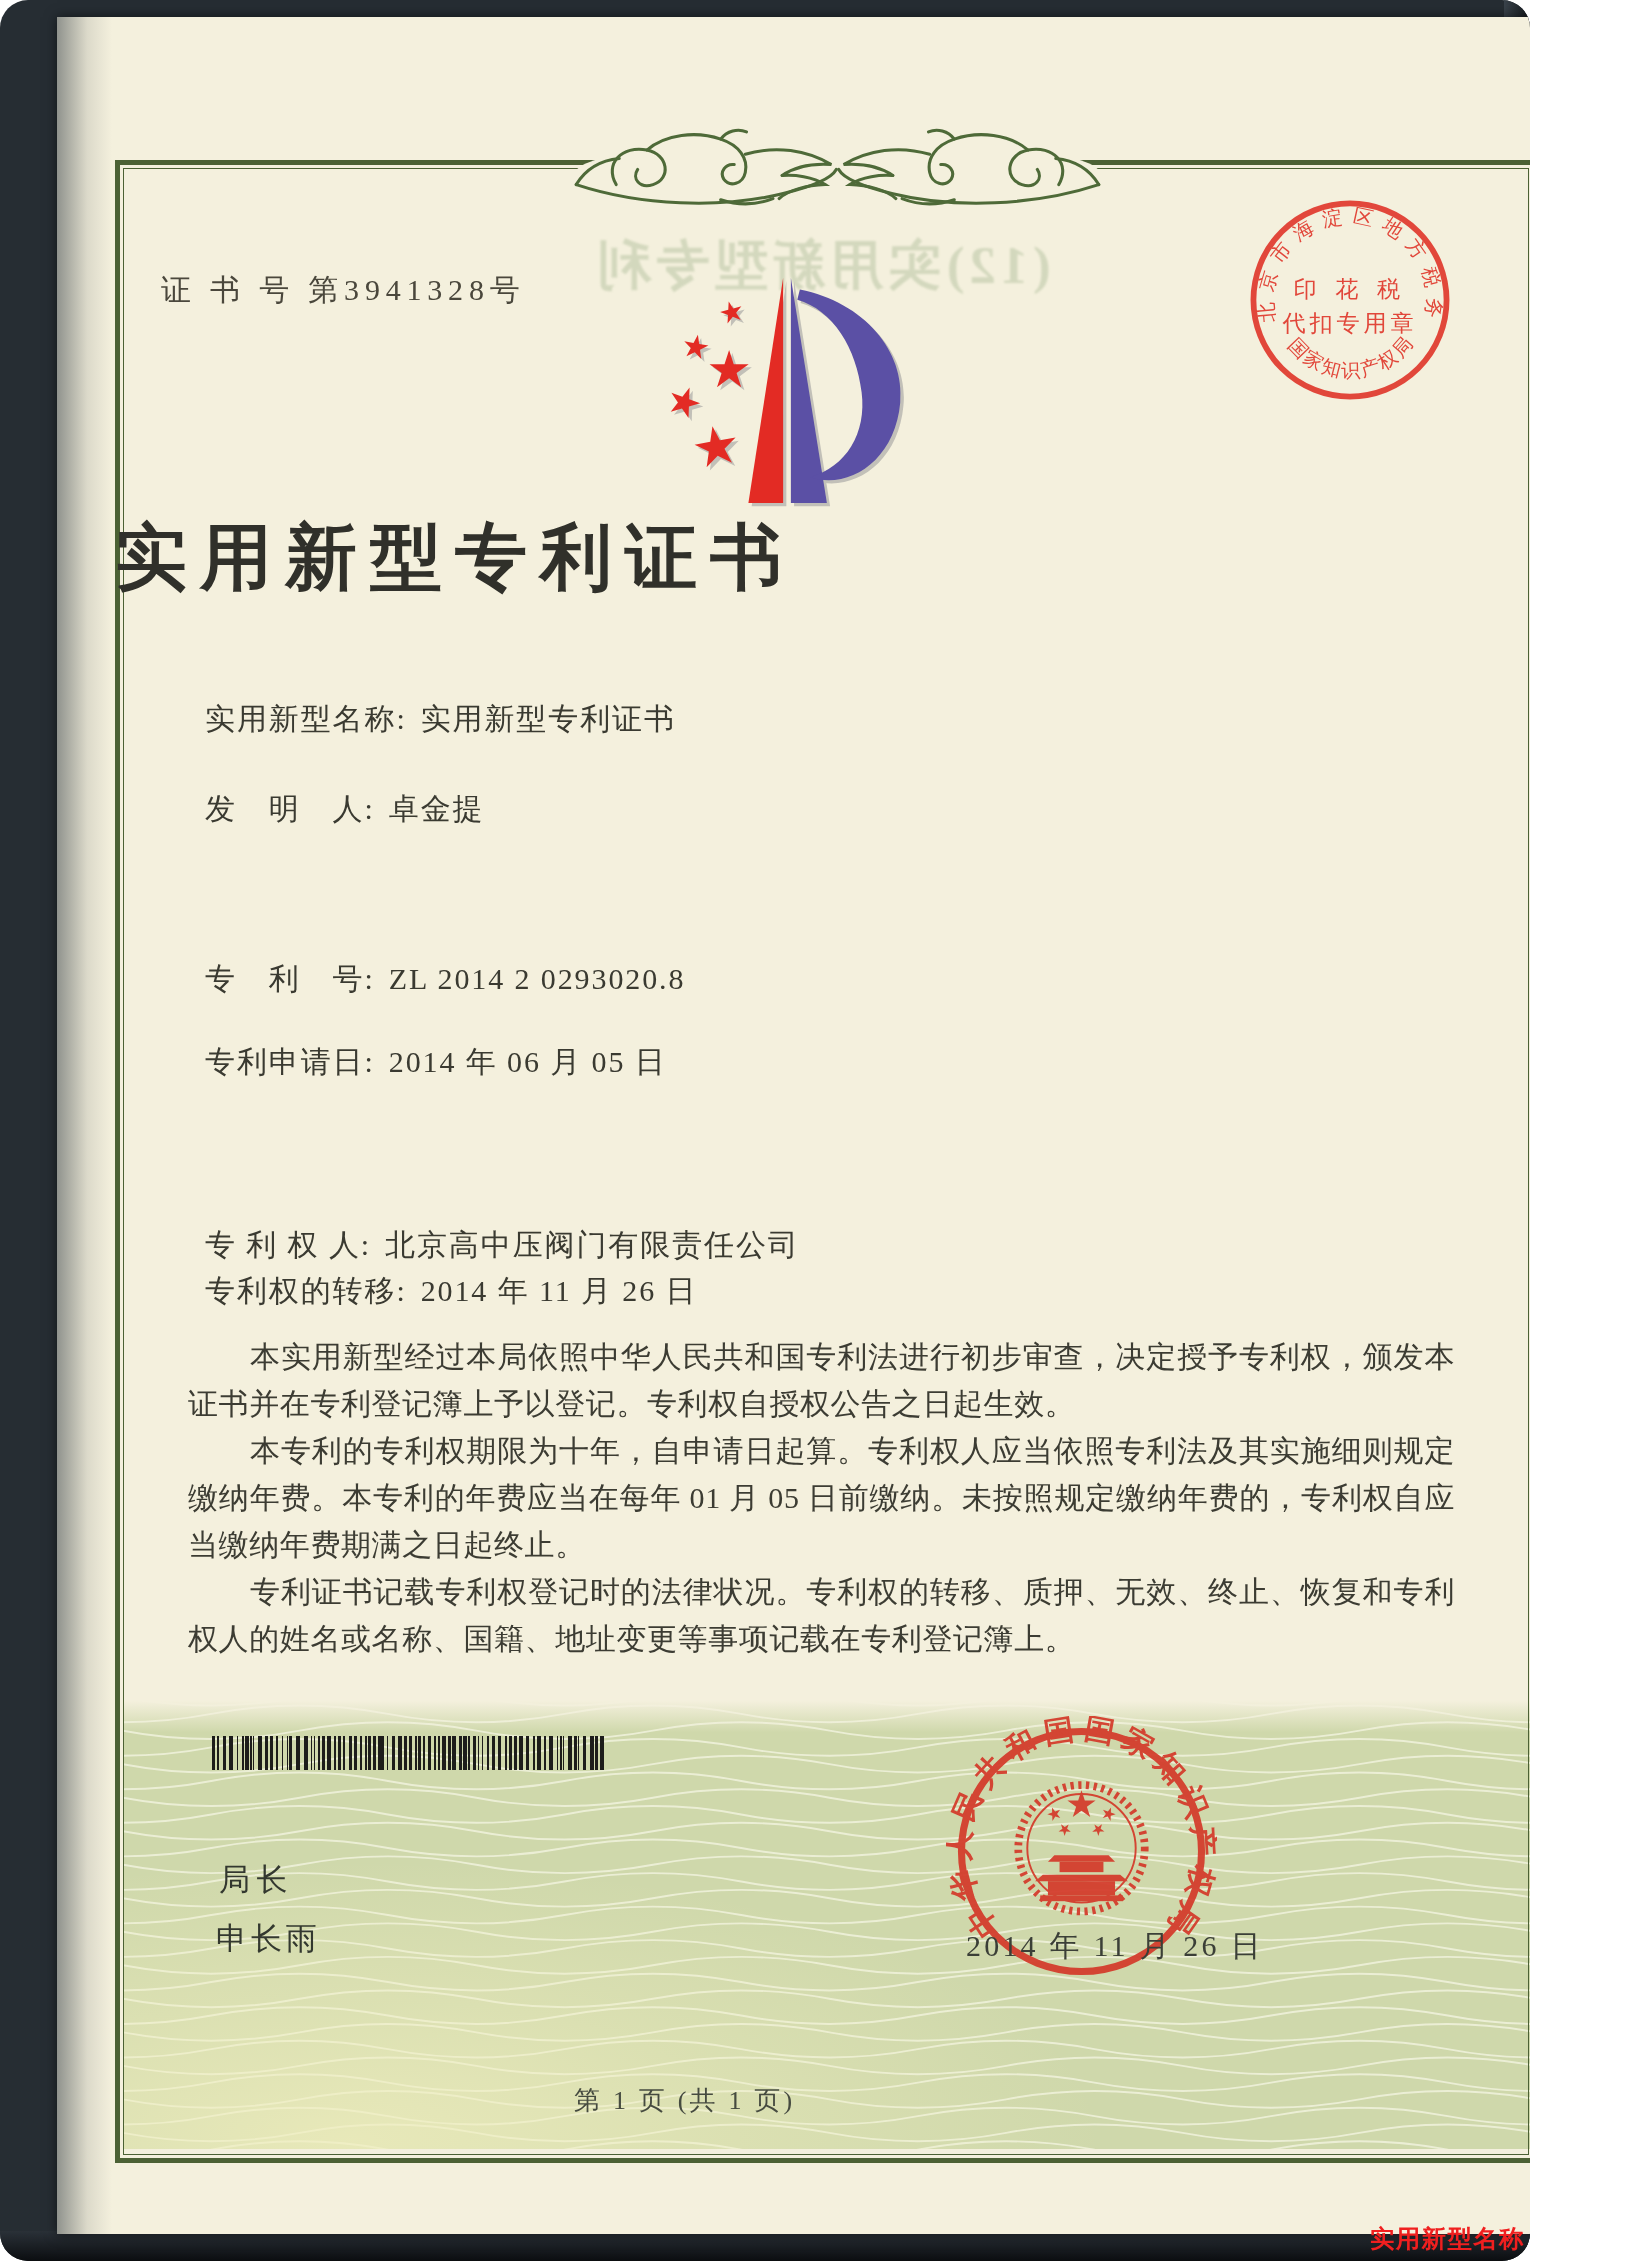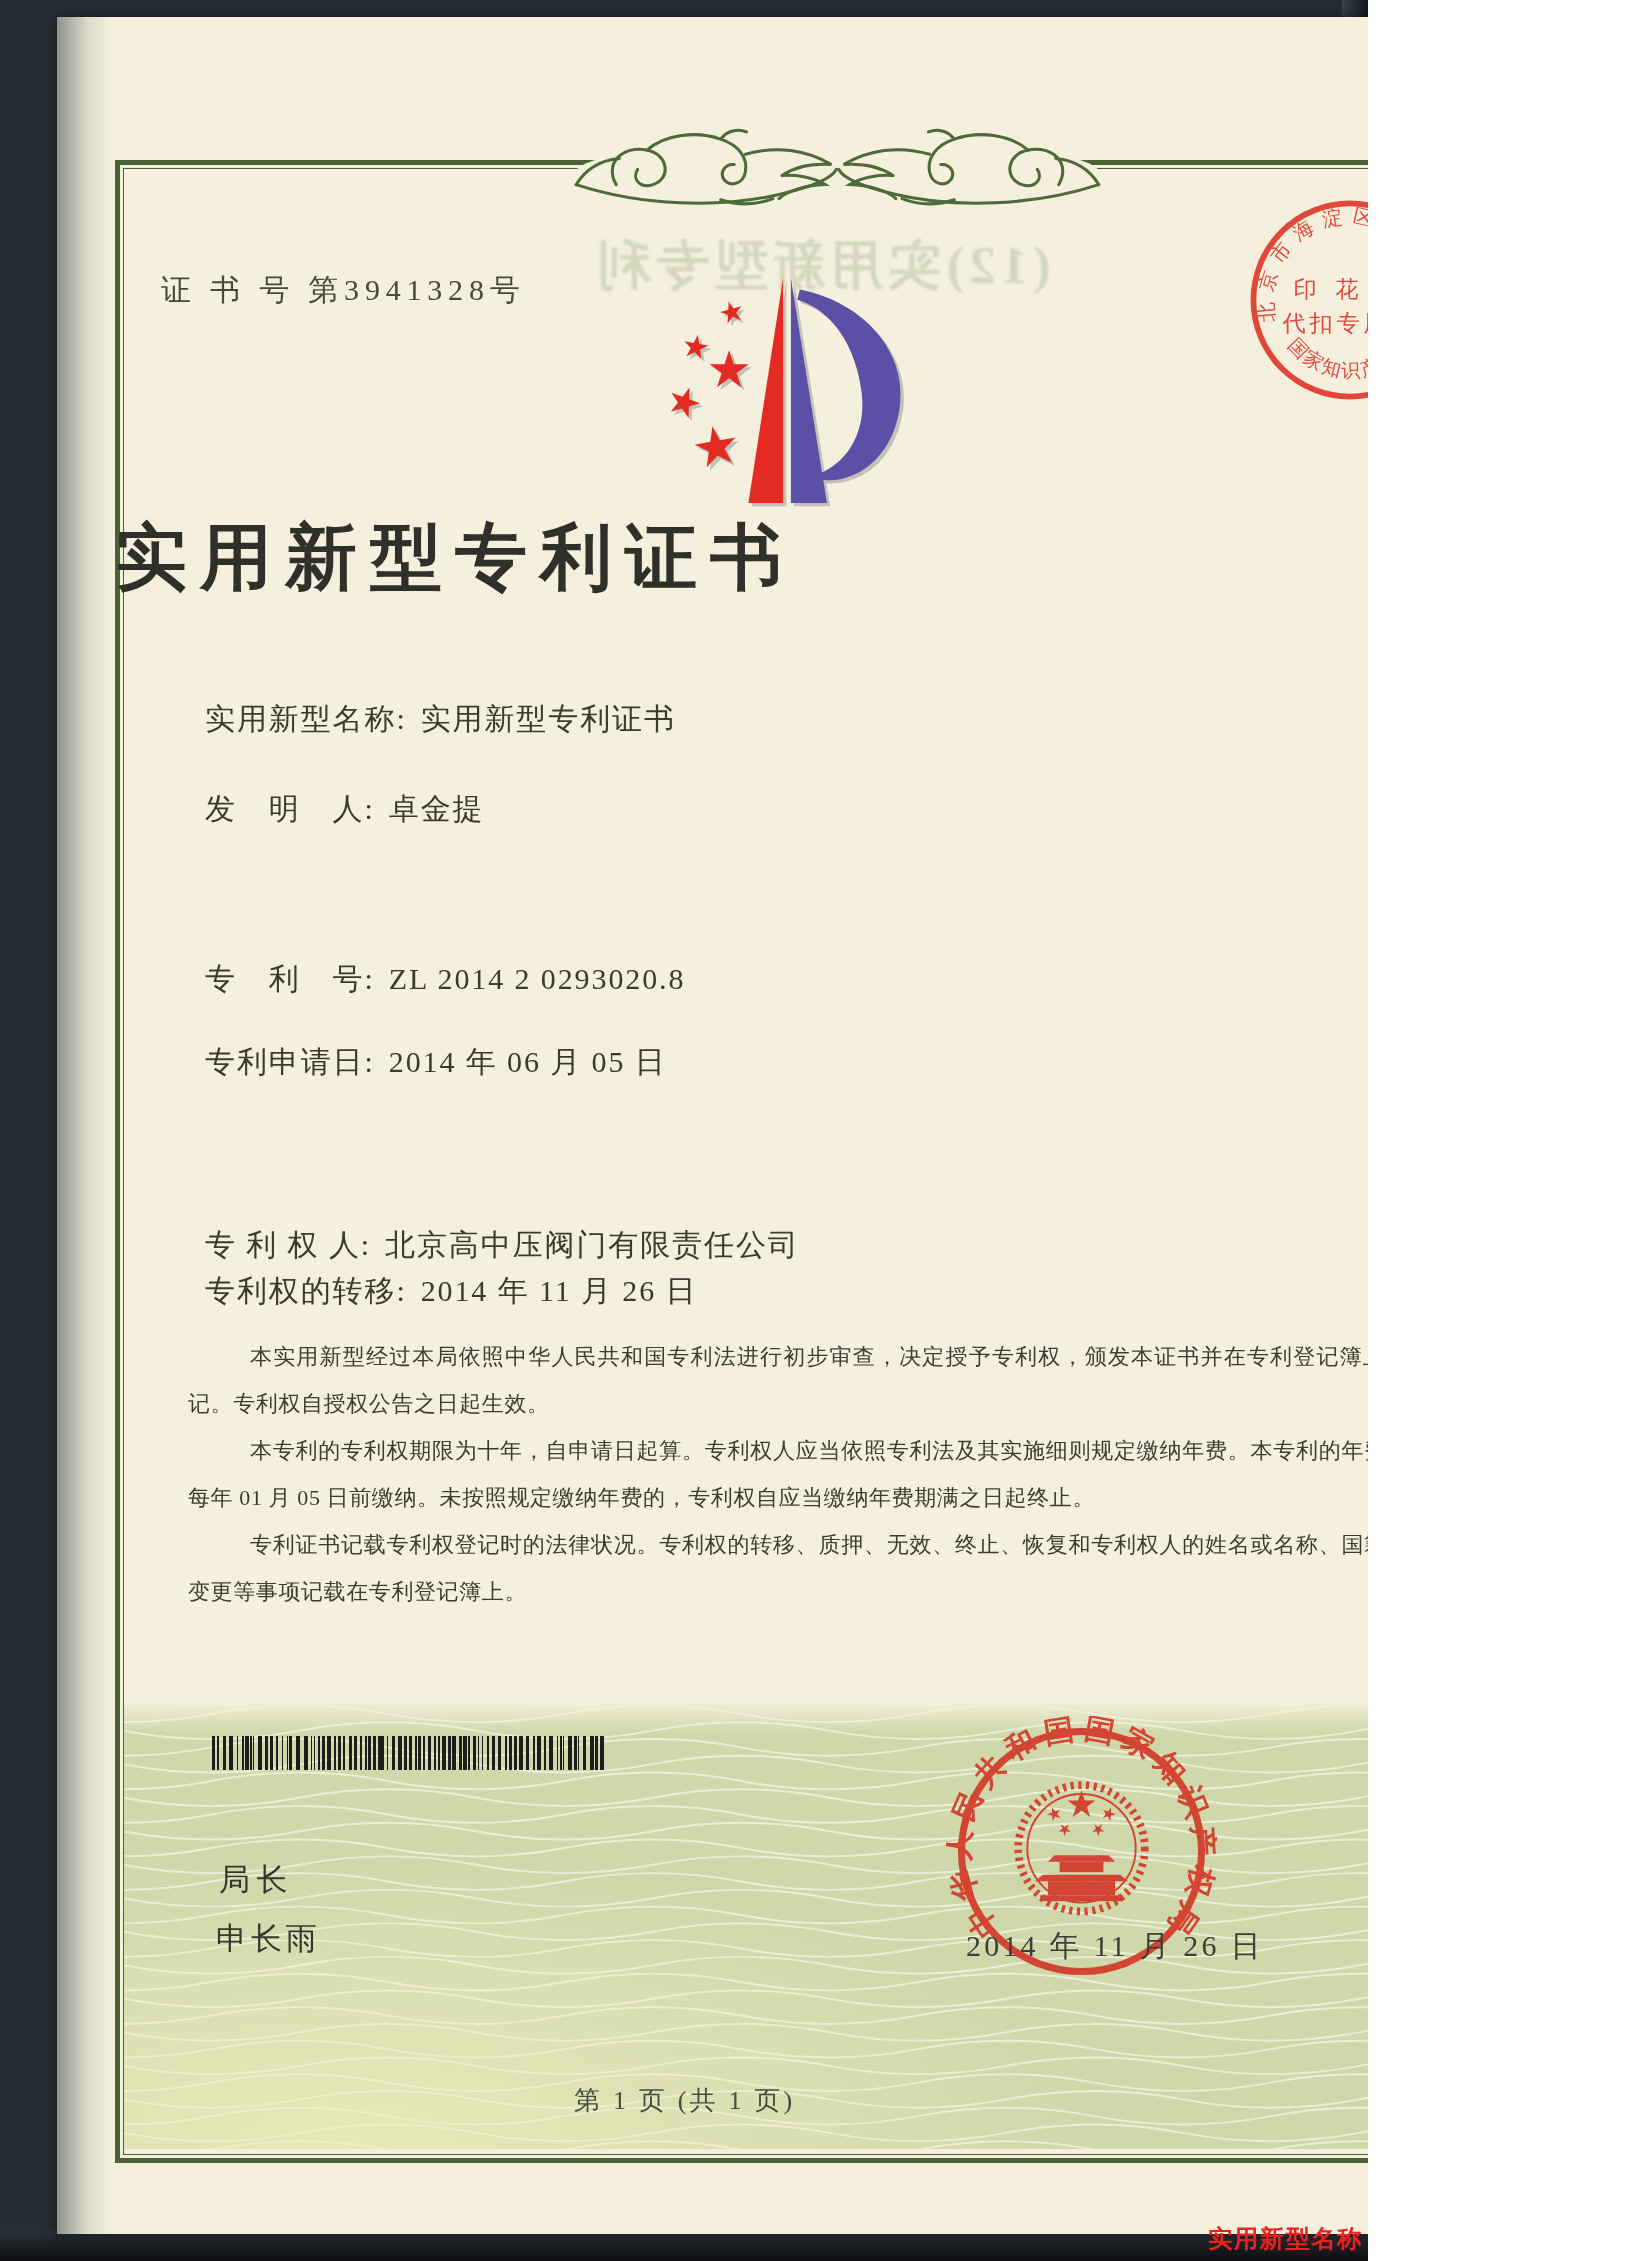--- a/index.html
+++ b/index.html
@@ -1,37 +1,37 @@
 <!DOCTYPE html>
 <html style="font-size:10.3px"><head>
 <meta charset="utf-8">
 <style>
   html,body{margin:0;padding:0;}
   body{font-family:"Liberation Serif","DejaVu Serif",serif;}
-  .scene{position:relative;width:1368px;height:2261px;background:#262d33;overflow:hidden;}
+  .scene{position:relative;width:1530px;height:2261px;background:#262d33;overflow:hidden;border-radius:28px;}
   .edge-bottom{position:absolute;left:0;bottom:0;width:100%;height:30px;background:linear-gradient(180deg,#2a3138,#0b0d10);}
   .edge-right{position:absolute;right:0;top:0;width:26px;height:100%;background:linear-gradient(90deg,#3a434b,#14181c);}
   .paper{position:absolute;left:57px;top:17px;width:1562px;height:2217px;background:#f4f0dd;
          box-shadow:0 0 11.6px rgba(0,0,0,.55);}
   .spine{position:absolute;left:0;top:0;width:55px;height:100%;
          background:linear-gradient(90deg,rgba(44,54,62,.50),rgba(44,54,62,.12) 55%,rgba(44,54,62,0));}
   .frame{position:absolute;left:58px;top:143px;width:1422px;height:2003px;border:5.8px solid #4c6134;box-sizing:border-box;z-index:3;}
   .frame-inner{position:absolute;inset:2.6px;border:1.9px solid #4c6134;}
   .ornament{position:absolute;left:510px;top:110px;width:541px;height:97px;z-index:4;}
   .cert-no{position:absolute;left:104px;top:253px;font-size:30px;color:#4a473c;letter-spacing:5.8px;z-index:5;}
   .ghost{position:absolute;left:497px;top:213px;width:535px;text-align:center;font-size:53px;font-weight:bold;
          color:#9fb28b;opacity:.38;transform:scaleX(-1);filter:blur(1.3px);letter-spacing:5.2px;z-index:1;}
   .tax-stamp{position:absolute;left:1190px;top:180px;width:206px;height:206px;z-index:5;opacity:.92;}
   .logo{position:absolute;left:601px;top:257px;width:258px;height:238px;z-index:5;}
   .title{position:absolute;left:58px;top:493px;width:1422px;text-align:left;font-size:72px;font-weight:bold;
          color:#30302a;letter-spacing:13px;z-index:5;}
   .field-row{position:absolute;left:148px;font-size:30px;color:#3a3a31;letter-spacing:1.9px;z-index:5;white-space:nowrap;}
   .field-row .val{margin-left:14px;}
   .paras{position:absolute;left:131px;top:1316px;width:1267px;z-index:5;}
-  .paras p{margin:0;font-size:22px;line-height:47px;color:#3c3c33;text-align:justify;text-indent:62px;letter-spacing:0.6px;}
+  .paras p{margin:0;font-size:30px;line-height:47px;color:#3c3c33;text-align:justify;text-indent:62px;letter-spacing:0.6px;}
   .band{position:absolute;left:66px;top:1684px;width:1413px;height:448px;background:#cfd8ab;z-index:1;}
   .band svg{position:absolute;inset:0;width:100%;height:100%;}
   .band-fade{position:absolute;inset:0;
      background:linear-gradient(180deg,#f4f0dd 0%,rgba(244,240,221,0) 7%),
                 radial-gradient(ellipse at 16% 98%,rgba(240,238,190,.75),rgba(240,238,190,0) 45%);}
   .barcode{position:absolute;left:155px;top:1719px;width:394px;height:34px;z-index:6;}
   .barcode i{position:absolute;top:0;height:100%;background:#1d1d1b;}
   .sig-role{position:absolute;left:162px;top:1842px;font-size:31px;color:#33382f;letter-spacing:6.4px;z-index:6;}
   .sig-name{position:absolute;left:159px;top:1901px;font-size:31px;color:#33382f;letter-spacing:3.9px;z-index:6;}
   .signature{position:absolute;left:304px;top:1759px;width:670px;height:258px;z-index:6;}

